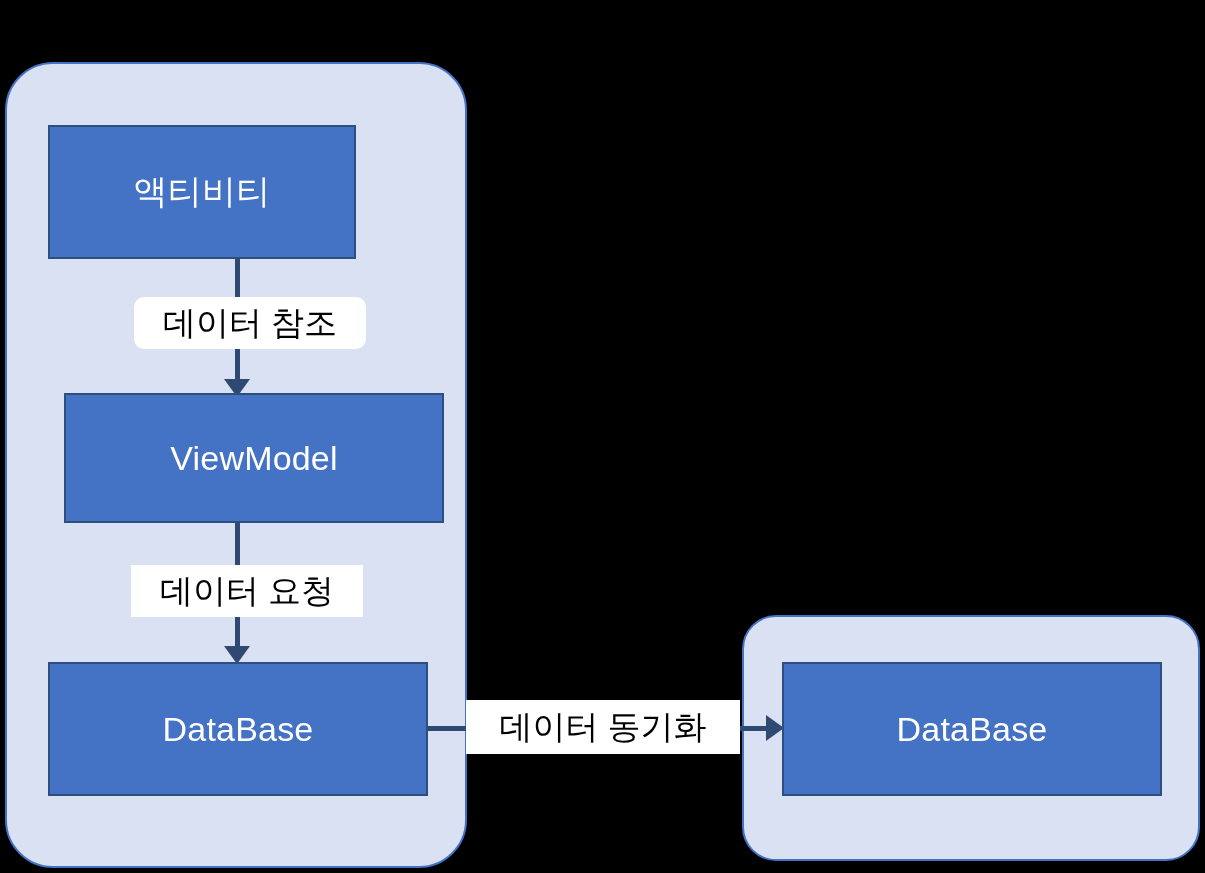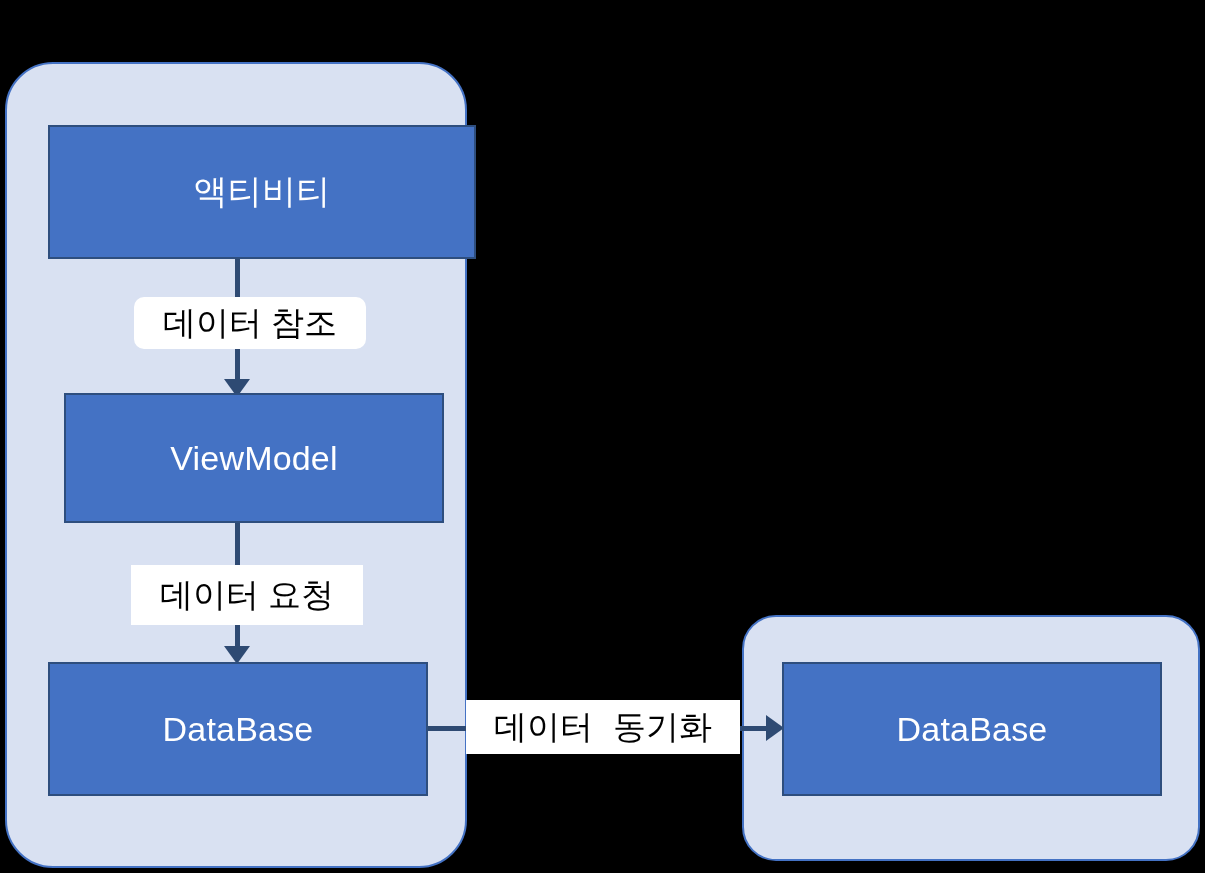--- a/index.html
+++ b/index.html
@@ -49,21 +49,21 @@
     justify-content: center;
     color: #FFFFFF;
     font-size: 34px;
     font-weight: 400;
     letter-spacing: 0.2px;
     white-space: nowrap;
   }
   #box-activity {
     left: 48px;
     top: 125px;
-    width: 428px;
+    width: 308px;
     height: 134px;
   }
   #box-viewmodel {
     left: 64px;
     top: 393px;
     width: 380px;
     height: 130px;
   }
   #box-database-local {
     left: 48px;
@@ -140,29 +140,28 @@
     left: 134px;
     top: 297px;
     width: 232px;
     height: 52px;
     border-radius: 10px;
   }
   #label-data-request {
     left: 131px;
     top: 565px;
     width: 232px;
-    height: 60px;
+    height: 52px;
     text-align: right;
   }
   #label-data-sync {
     left: 466px;
     top: 700px;
     width: 274px;
     height: 54px;
-    font-family: Liberation Mono, monospace;
   }
 </style>
 </head>
 <body>
 
 <div id="canvas">
 
   <div id="device-container" class="container"></div>
 
   <div id="server-container" class="container"></div>

